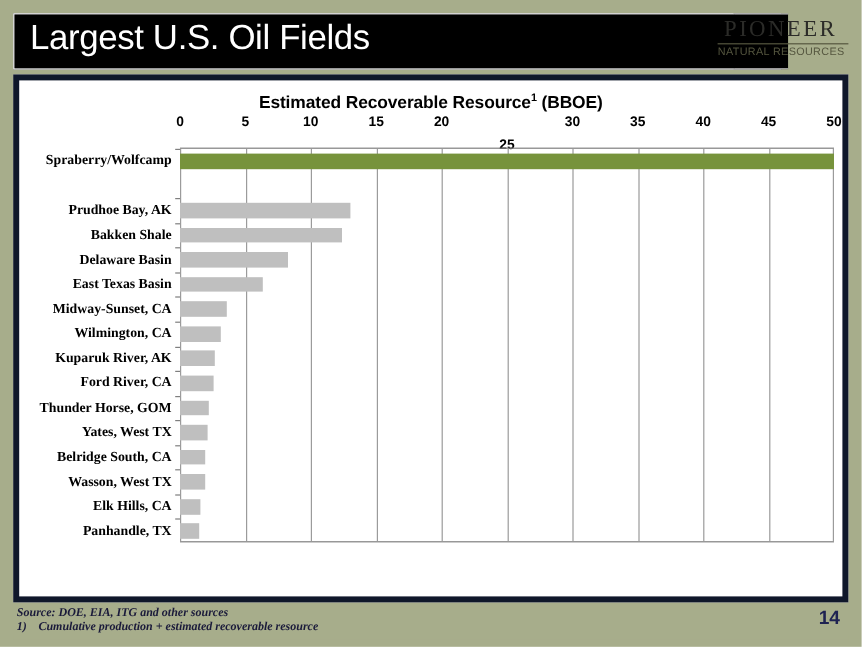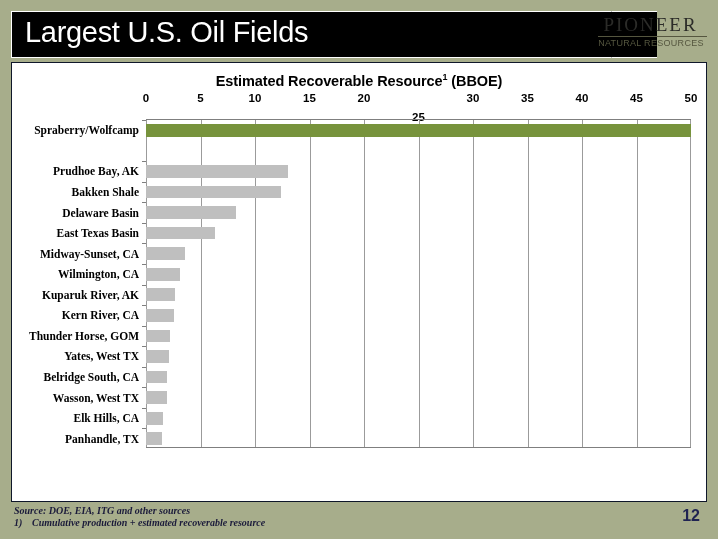--- a/index.html
+++ b/index.html
@@ -50,21 +50,21 @@
     height:1px;background:#55563f;margin:1px 0 1px 3px;
   }
   #logo-sub{
     font-family:"Liberation Sans", sans-serif;
     font-size:9px;letter-spacing:0.3px;color:#55563f;line-height:10px;
   }
   
   #panel{
     position:absolute;left:11px;top:62px;width:696px;height:440px;
     background:#ffffff;
-    border:1px solid #0f172a;
+    border:5px solid #0f172a;
     box-sizing:border-box;
   }
   #chart-title{
     position:absolute;left:0;top:9px;width:100%;
     text-align:center;
     font-size:14.5px;font-weight:bold;color:#000;
     letter-spacing:-0.1px;
   }
   #chart-title sup{font-size:9px;}
   
@@ -217,21 +217,21 @@
           <div class="cat-label">Wilmington, CA</div>
           <div class="tick-mark" style="top: -3.90688px;"></div>
         </div>
         <div class="bar-row" style="top: 168.407px; height: 12.7487px;">
           <div class="bar" style="width: 29.43px;"></div>
           <div class="cat-label">Kuparuk River, AK</div>
           <div class="tick-mark" style="top: -3.90688px;"></div>
         </div>
         <div class="bar-row" style="top: 188.969px; height: 12.7487px;">
           <div class="bar" style="width: 28.34px;"></div>
-          <div class="cat-label">Kern River, CA</div>
+          <div class="cat-label">Ford River, CA</div>
           <div class="tick-mark" style="top: -3.90688px;"></div>
         </div>
         <div class="bar-row" style="top: 209.532px; height: 12.7487px;">
           <div class="bar" style="width: 23.98px;"></div>
           <div class="cat-label">Thunder Horse, GOM</div>
           <div class="tick-mark" style="top: -3.90688px;"></div>
         </div>
         <div class="bar-row" style="top: 230.094px; height: 12.7487px;">
           <div class="bar" style="width: 22.89px;"></div>
           <div class="cat-label">Yates, West TX</div>
@@ -261,14 +261,14 @@
   </div>
 
 </div>
 
 <div id="footnotes">
   <div>Source: DOE, EIA, ITG and other sources</div>
   <div>
     <span class="fn-num">1)</span><span>Cumulative production + estimated recoverable resource</span>
   </div>
 </div>
-<div id="page-number">12</div>
+<div id="page-number">14</div>
 <div id="footer-strip"></div>
 
 </body></html>

